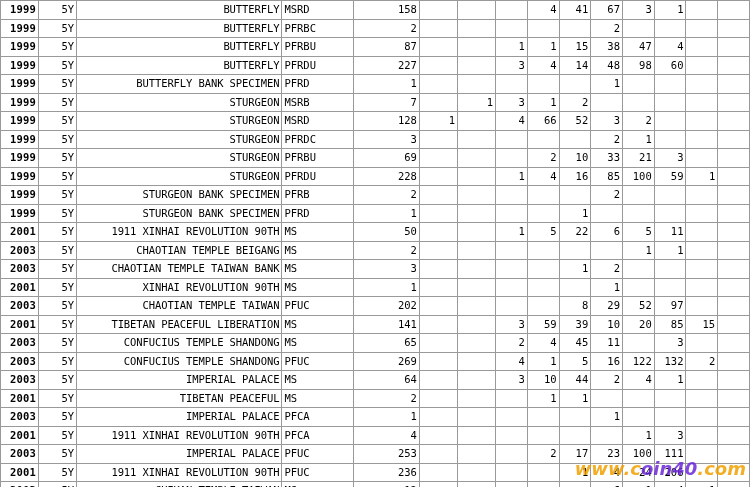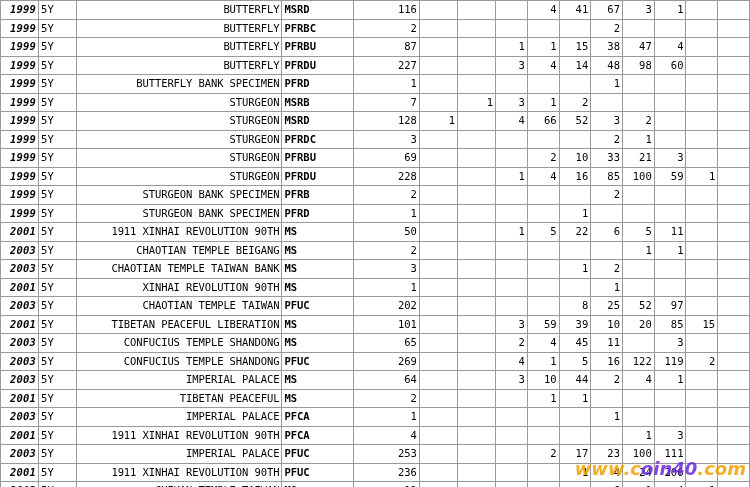--- a/index.html
+++ b/index.html
@@ -46,35 +46,33 @@
   col.c-g8    { width: 30px; }
   col.c-g9    { width: 30px; }
   col.c-g10   { width: 30px; }
 
   td.year {
     color: #2222cc;
     font-weight: bold;
     text-align: right;
     font-size: 11.5px;
     letter-spacing: 0.2px;
-    font-style: italic;
   }
   td.den {
-    text-align: left;
+    text-align: right;
     font-size: 10px;
   }
   td.name {
     text-align: right;
     font-size: 10.5px;
     letter-spacing: -0.1px;
   }
   td.code {
     text-align: left;
     font-size: 10.5px;
-    font-weight: bold;
   }
   td.num {
     text-align: right;
     font-size: 10.5px;
   }
   .watermark {
     position: absolute;
     right: 4px;
     bottom: 8px;
     font-family: "DejaVu Sans", "Liberation Sans", sans-serif;
@@ -108,21 +106,21 @@
       <col class="c-g8">
       <col class="c-g9">
       <col class="c-g10">
   </colgroup>
   <tbody id="tbody">
       <tr>
         <td class="year">1999</td>
         <td class="den">5Y</td>
         <td class="name">BUTTERFLY</td>
         <td class="code">MSRD</td>
-        <td class="num">116</td>
+        <td class="num">158</td>
         <td class="num"></td>
         <td class="num"></td>
         <td class="num"></td>
         <td class="num">4</td>
         <td class="num">41</td>
         <td class="num">67</td>
         <td class="num">3</td>
         <td class="num">1</td>
         <td class="num"></td>
         <td class="num"></td>
@@ -386,32 +384,32 @@
         <td class="year">2003</td>
         <td class="den">5Y</td>
         <td class="name">CHAOTIAN TEMPLE TAIWAN</td>
         <td class="code">PFUC</td>
         <td class="num">202</td>
         <td class="num"></td>
         <td class="num"></td>
         <td class="num"></td>
         <td class="num"></td>
         <td class="num">8</td>
-        <td class="num">25</td>
+        <td class="num">29</td>
         <td class="num">52</td>
         <td class="num">97</td>
         <td class="num"></td>
         <td class="num"></td>
       </tr>
       <tr>
         <td class="year">2001</td>
         <td class="den">5Y</td>
         <td class="name">TIBETAN PEACEFUL LIBERATION</td>
         <td class="code">MS</td>
-        <td class="num">101</td>
+        <td class="num">141</td>
         <td class="num"></td>
         <td class="num"></td>
         <td class="num">3</td>
         <td class="num">59</td>
         <td class="num">39</td>
         <td class="num">10</td>
         <td class="num">20</td>
         <td class="num">85</td>
         <td class="num">15</td>
         <td class="num"></td>
@@ -439,21 +437,21 @@
         <td class="name">CONFUCIUS TEMPLE SHANDONG</td>
         <td class="code">PFUC</td>
         <td class="num">269</td>
         <td class="num"></td>
         <td class="num"></td>
         <td class="num">4</td>
         <td class="num">1</td>
         <td class="num">5</td>
         <td class="num">16</td>
         <td class="num">122</td>
-        <td class="num">119</td>
+        <td class="num">132</td>
         <td class="num">2</td>
         <td class="num"></td>
       </tr>
       <tr>
         <td class="year">2003</td>
         <td class="den">5Y</td>
         <td class="name">IMPERIAL PALACE</td>
         <td class="code">MS</td>
         <td class="num">64</td>
         <td class="num"></td>

